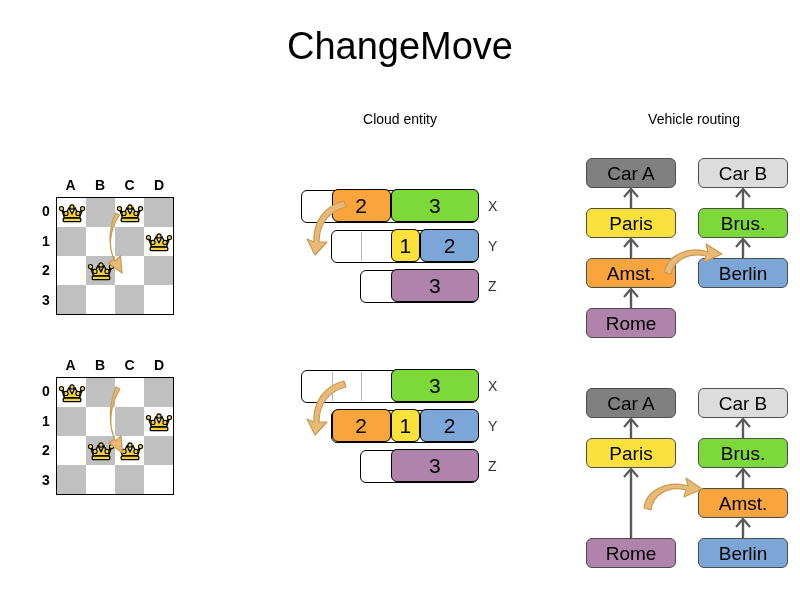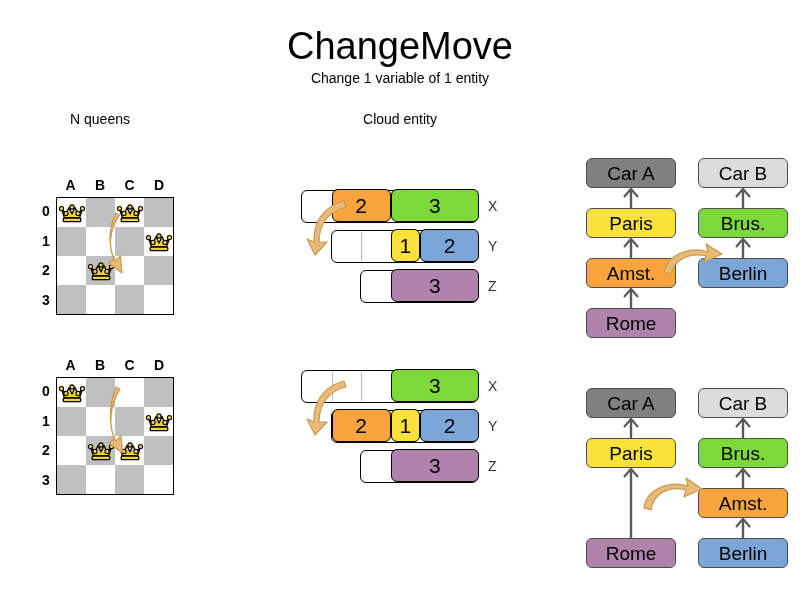--- a/index.html
+++ b/index.html
@@ -131,25 +131,24 @@
   }
 
   svg { display: block; overflow: visible; }
 </style>
 </head>
 <body>
 
 <div id="root">
 
   <div class="abs" id="title">ChangeMove</div>
-  <div class="abs" id="subtitle">Change 1 variable of 1 entity</div>
-
-  <div class="abs col-header" id="hdr-nqueens">N queens</div>
+
   <div class="abs col-header" id="hdr-cloud">Cloud entity</div>
   <div class="abs" id="hdr-vrp">
+    <div class="col-header">Vehicle routing</div>
   </div>
 
   <div class="abs board-wrap" id="nq-before" style="left:10px; top:175px;">
       <div class="col-lbl" style="left: 46px;">A</div>
       <div class="col-lbl" style="left: 75.5px;">B</div>
       <div class="col-lbl" style="left: 105px;">C</div>
       <div class="col-lbl" style="left: 134.5px;">D</div>
       <div class="row-lbl" style="top: 22px;">0</div>
       <div class="row-lbl" style="top: 51.5px;">1</div>
       <div class="row-lbl" style="top: 81px;">2</div>

